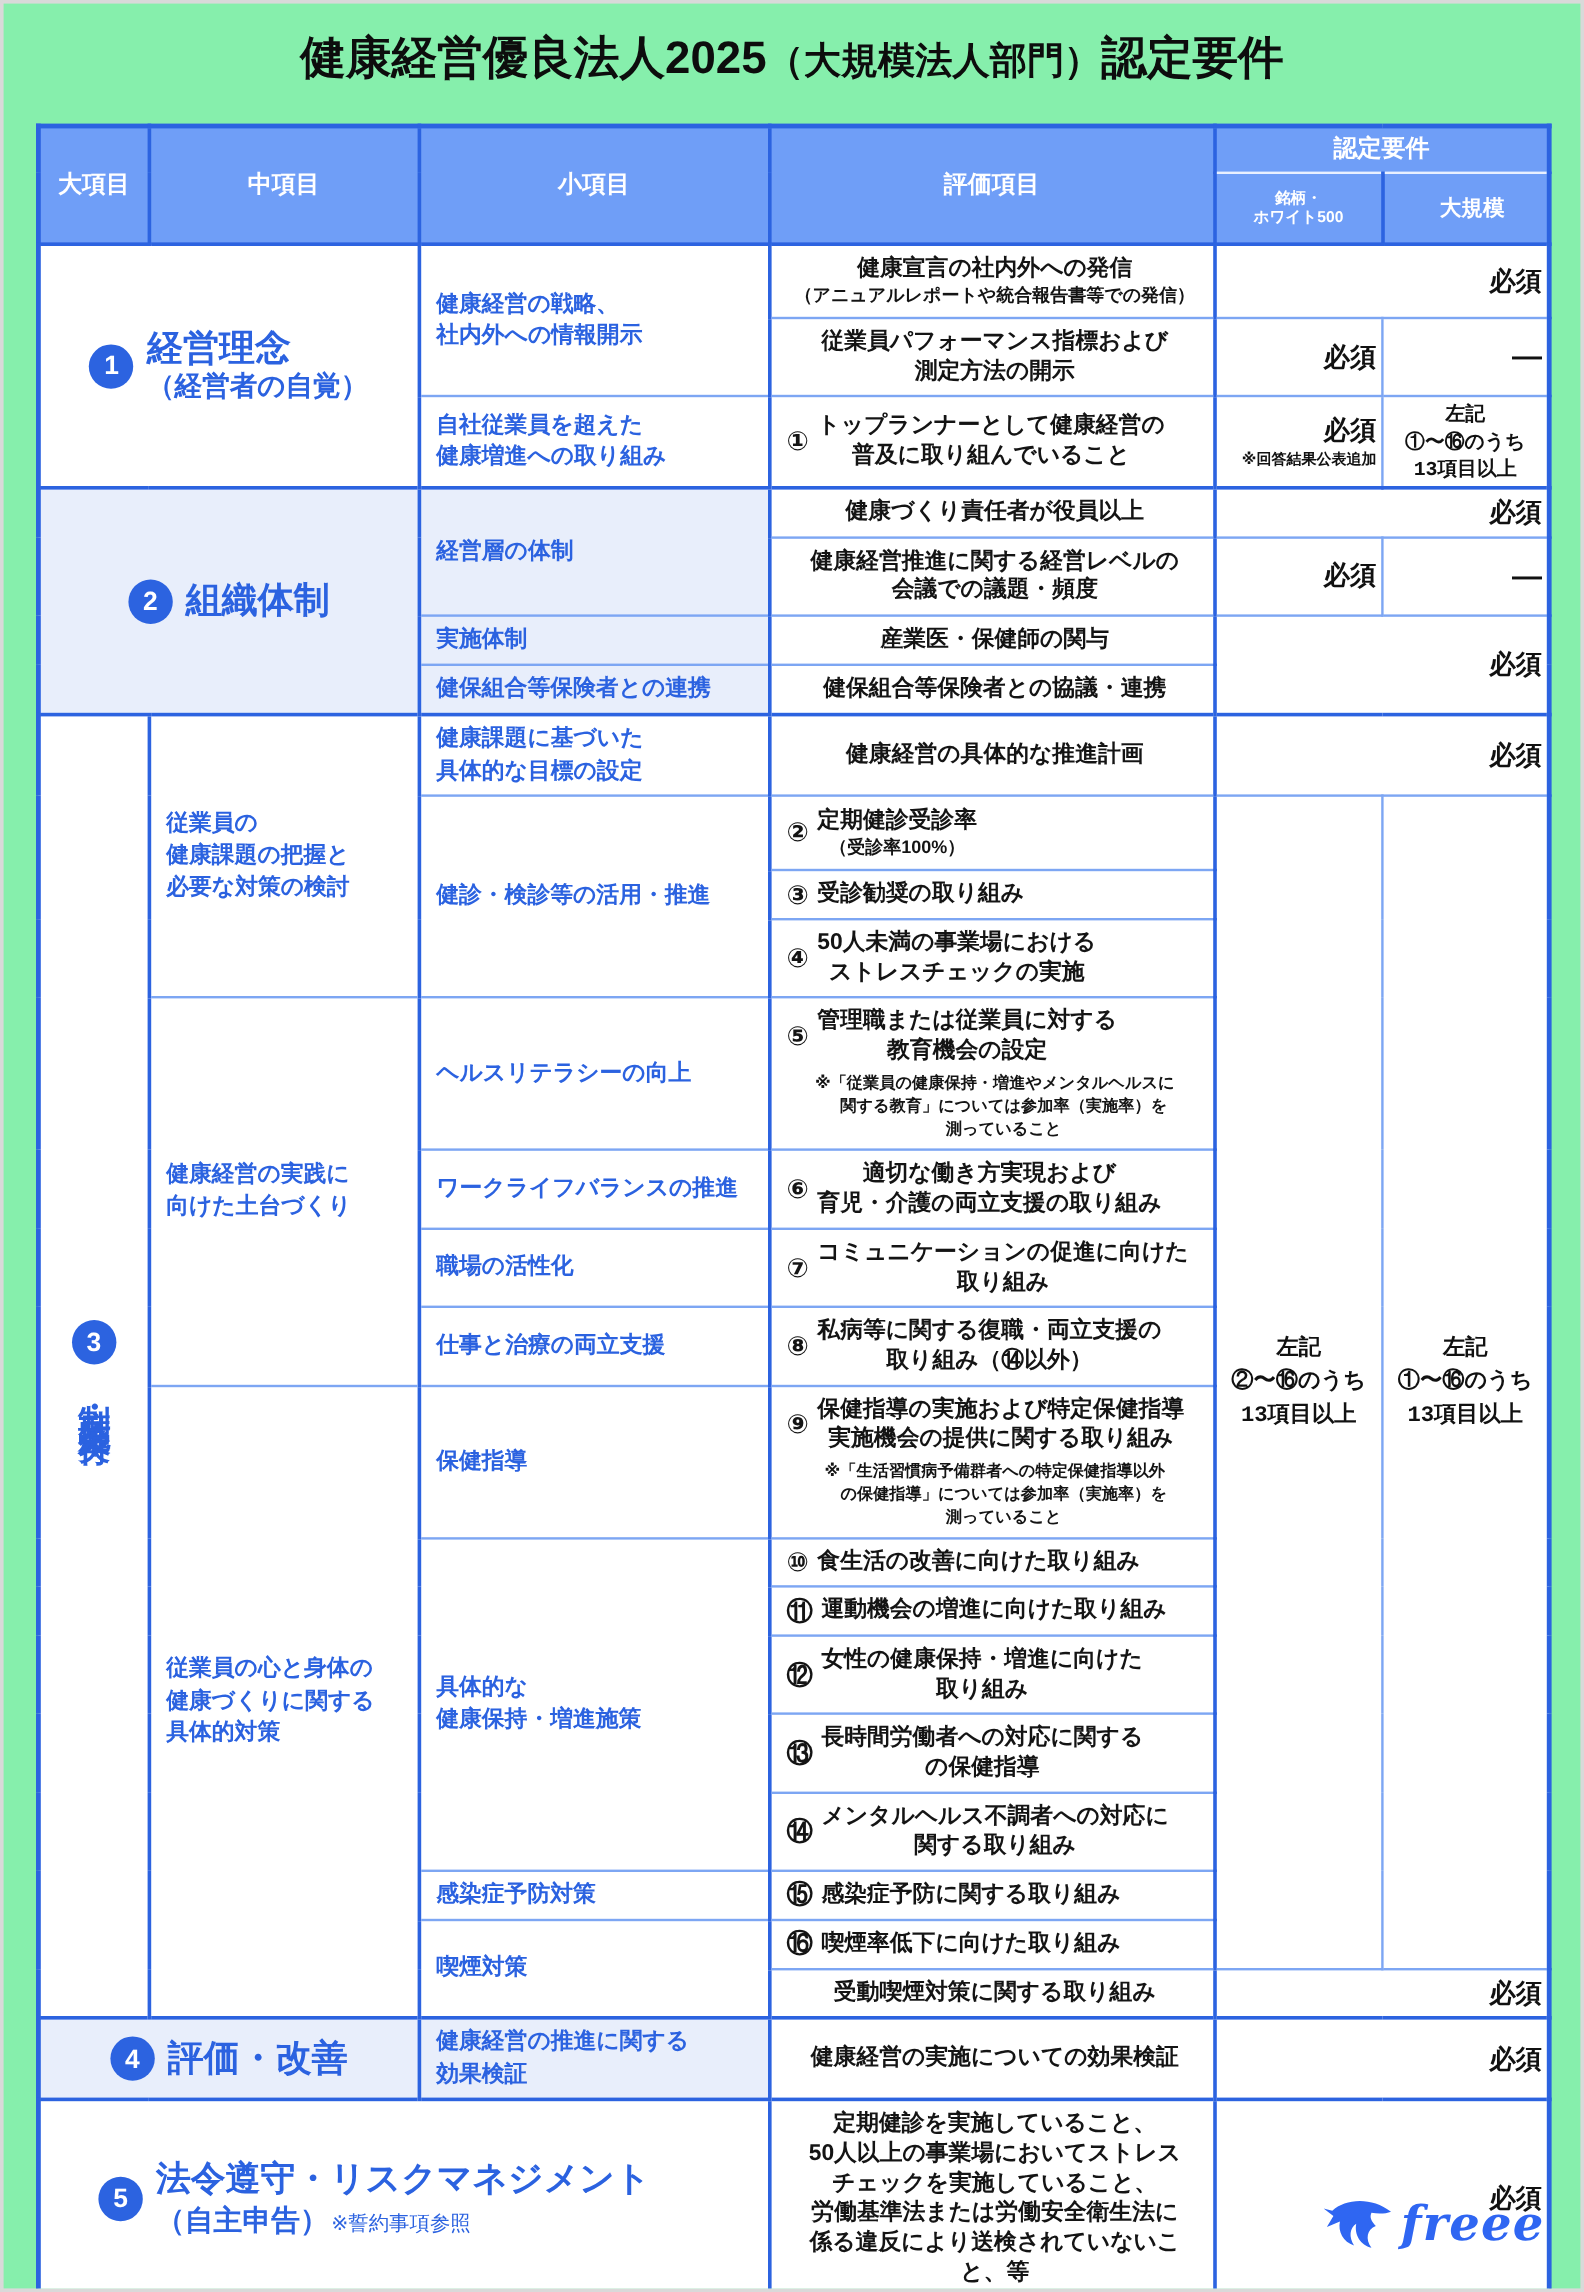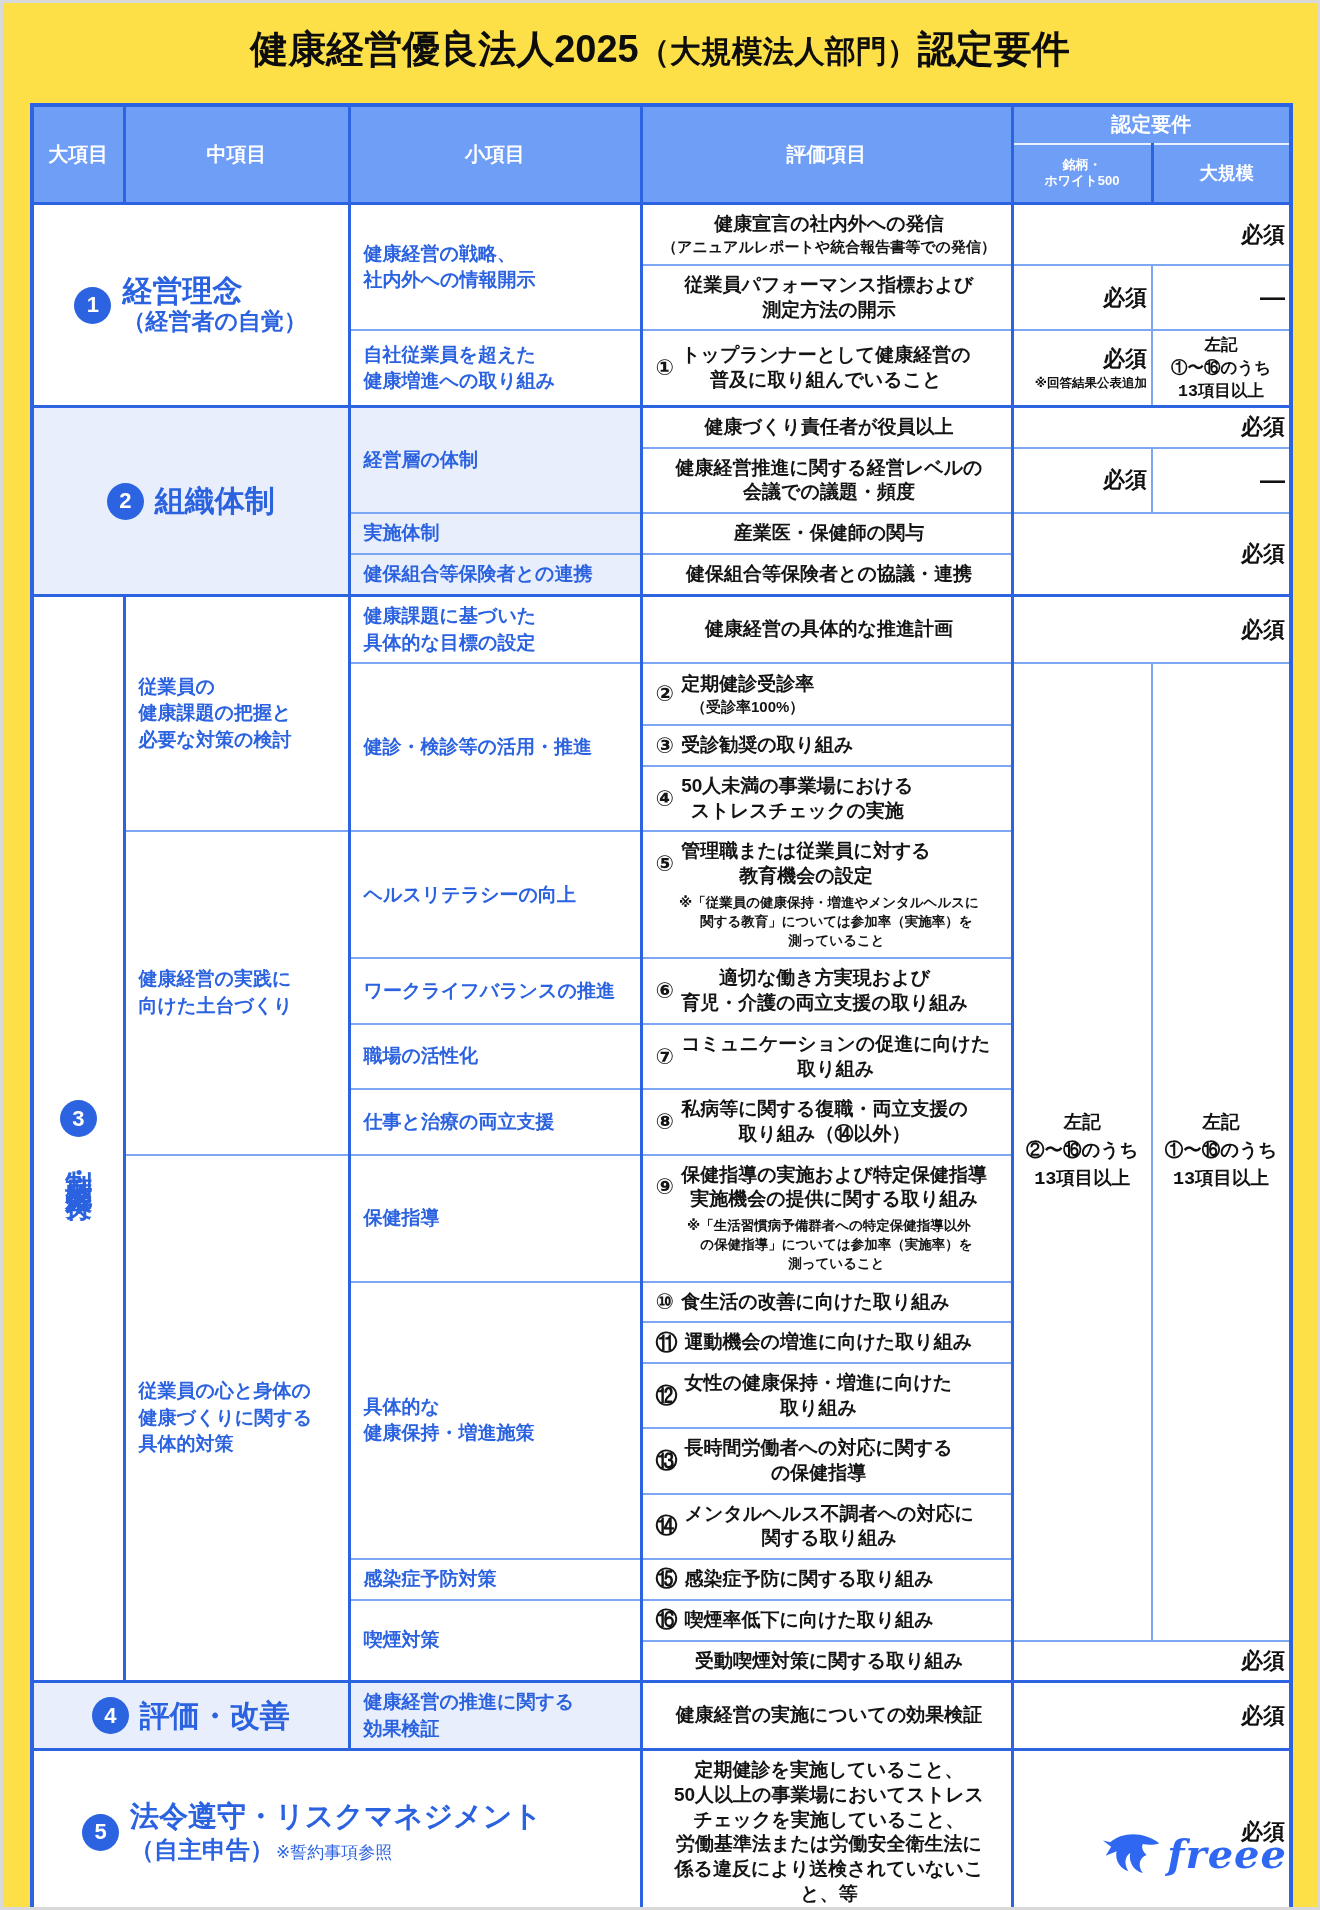--- a/index.html
+++ b/index.html
@@ -1,18 +1,18 @@
 <!DOCTYPE html>
 <html lang="ja"><head>
 <meta charset="utf-8">
 <style>
   html,body{margin:0;padding:0;background:#eee;}
   .page{
     position:relative;width:1320px;height:1910px;margin:0 auto;
-    background:#fde047;border:3px solid #d9d9d9;box-sizing:border-box;
+    background:#86efac;border:3px solid #d9d9d9;box-sizing:border-box;
     font-family:"Liberation Sans","DejaVu Sans",sans-serif;color:#111;
     overflow:hidden;
   }
   .title{
     margin:24px 0 0;text-align:center;font-size:38px;font-weight:800;
     color:#0d0d0d;letter-spacing:0;line-height:1.2;
   }
   .title .paren{font-size:31px;}
   table.req{
     border-collapse:collapse;table-layout:fixed;

